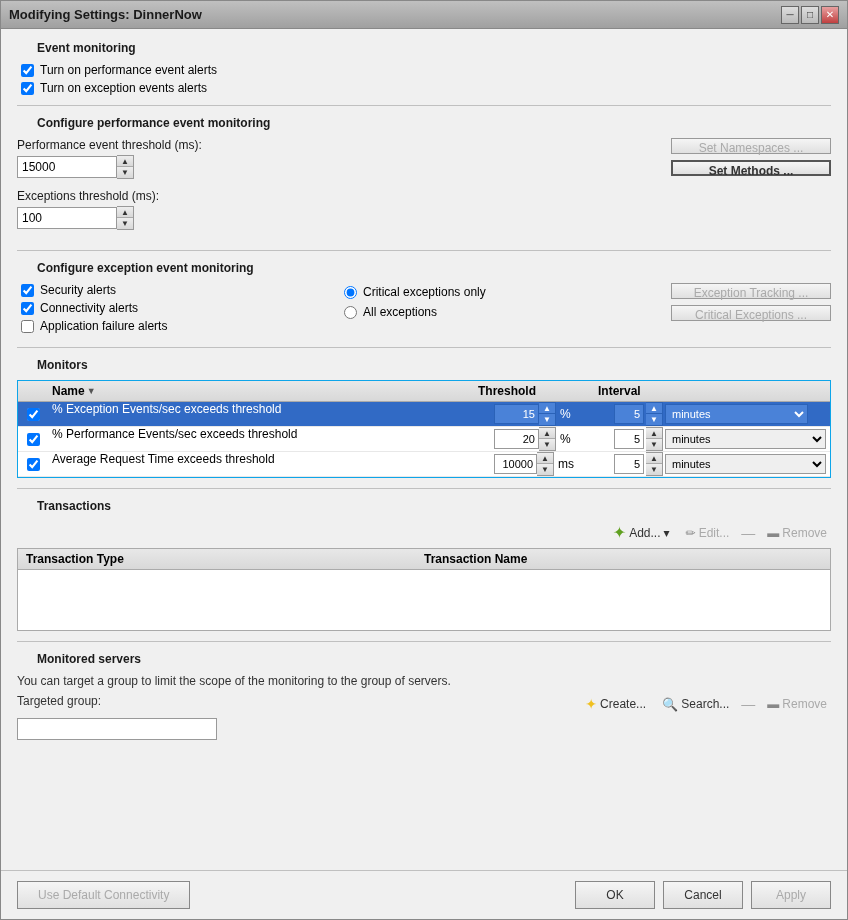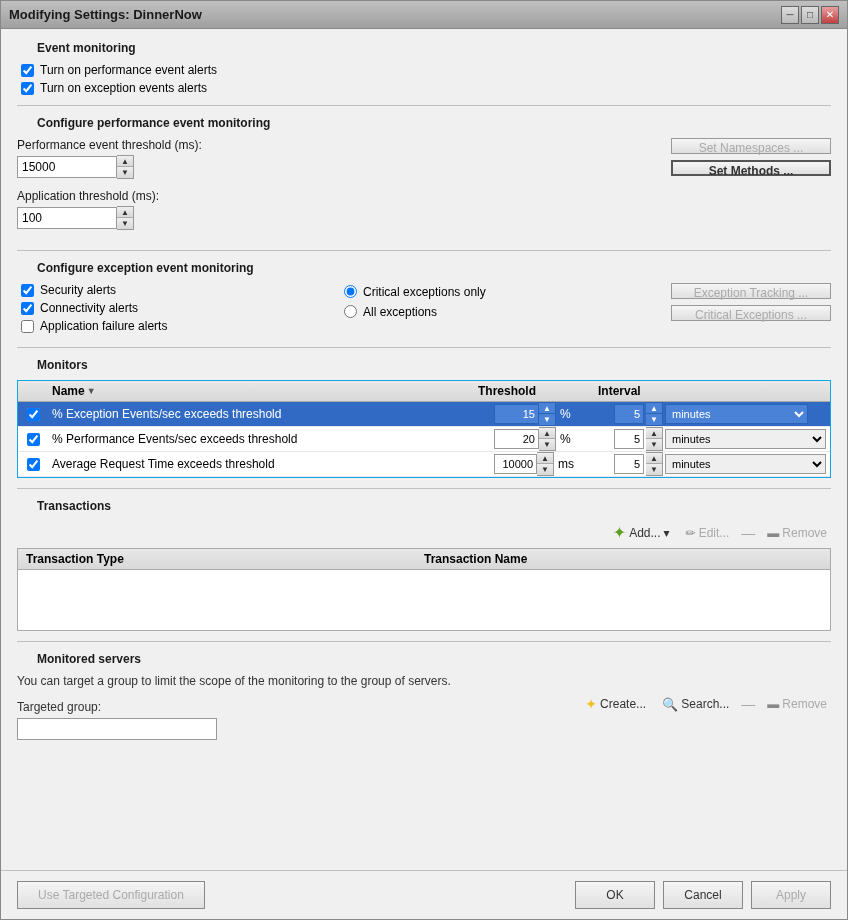--- a/index.html
+++ b/index.html
@@ -183,21 +183,21 @@
 
     .radio-group {
       display: flex;
       flex-direction: column;
       gap: 6px;
       padding-top: 2px;
     }
 
     .radio-row {
       display: flex;
-      align-items: flex-start;
+      align-items: flex-end;
       gap: 6px;
     }
 
     .radio-row input[type=radio] {
       width: 13px;
       height: 13px;
       cursor: pointer;
     }
 
     
@@ -218,21 +218,20 @@
     }
 
     .th-checkbox { width: 30px; text-align: center; }
     .th-name { flex: 1; padding: 0 4px; font-weight: bold; display: flex; align-items: center; gap: 2px; }
     .th-threshold { width: 120px; padding: 0 4px; font-weight: bold; }
     .th-interval { width: 220px; padding: 0 4px; font-weight: bold; }
     .th-scroll { width: 16px; }
 
     .table-row-item {
       display: flex;
-      align-items: center;
       border-bottom: 1px solid #e8e8e8;
       min-height: 24px;
     }
 
     .table-row-item.selected {
       background: #316AC5;
       color: white;
     }
 
     .tr-checkbox { width: 30px; text-align: center; display: flex; align-items: center; justify-content: center; }
@@ -338,21 +337,21 @@
       margin-bottom: 10px;
     }
 
     .monitored-desc {
       color: #333;
       margin-bottom: 6px;
     }
 
     .targeted-group-row {
       display: flex;
-      align-items: flex-end;
+      align-items: flex-start;
       justify-content: space-between;
     }
 
     .targeted-group-label {
       color: #333;
     }
 
     .targeted-group-actions {
       display: flex;
       align-items: center;
@@ -473,21 +472,21 @@
         <div class="two-column-layout">
           <div class="left-col">
             <div class="field-label">Performance event threshold (ms):</div>
             <div class="spinbox-container">
               <input class="spinbox-input" type="text" value="15000" style="">
               <div class="spinbox-buttons">
                 <button class="spin-btn">▲</button>
                 <button class="spin-btn">▼</button>
               </div>
             </div>
-            <div class="field-label">Application threshold (ms):</div>
+            <div class="field-label">Exceptions threshold (ms):</div>
             <div class="spinbox-container">
               <input class="spinbox-input" type="text" value="100" style="">
               <div class="spinbox-buttons">
                 <button class="spin-btn">▲</button>
                 <button class="spin-btn">▼</button>
               </div>
             </div>
           </div>
           <div class="right-col">
             <button class="action-btn" disabled="">Set Namespaces ...</button>
@@ -689,21 +688,21 @@
             </button>
           </div>
         </div>
         <input class="targeted-group-input" type="text" style="">
       </div>
 
     </div>
 
     <div class="bottom-bar">
       <div class="bottom-left">
-        <button class="bottom-btn" disabled="">Use Targeted Configuration</button>
+        <button class="bottom-btn" disabled="">Use Default Connectivity</button>
       </div>
       <div class="bottom-right">
         <button class="bottom-btn">OK</button>
         <button class="bottom-btn">Cancel</button>
         <button class="bottom-btn" disabled="">Apply</button>
       </div>
     </div>
   </div>
 </div>
 

